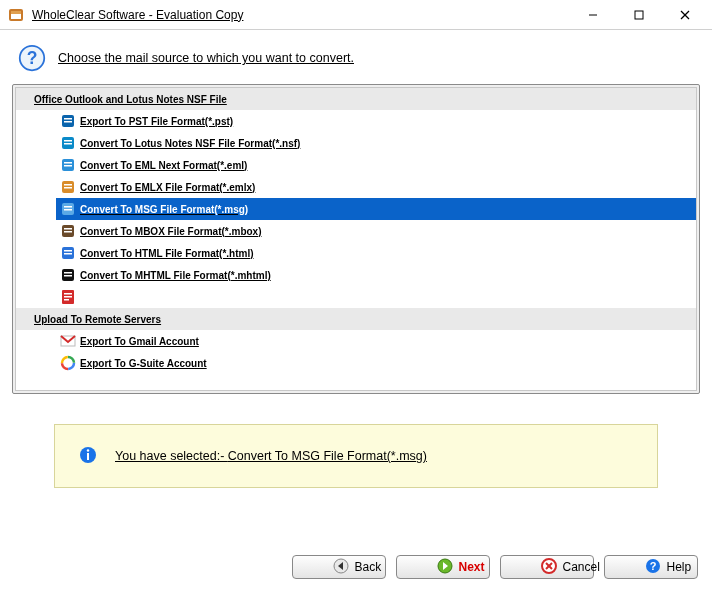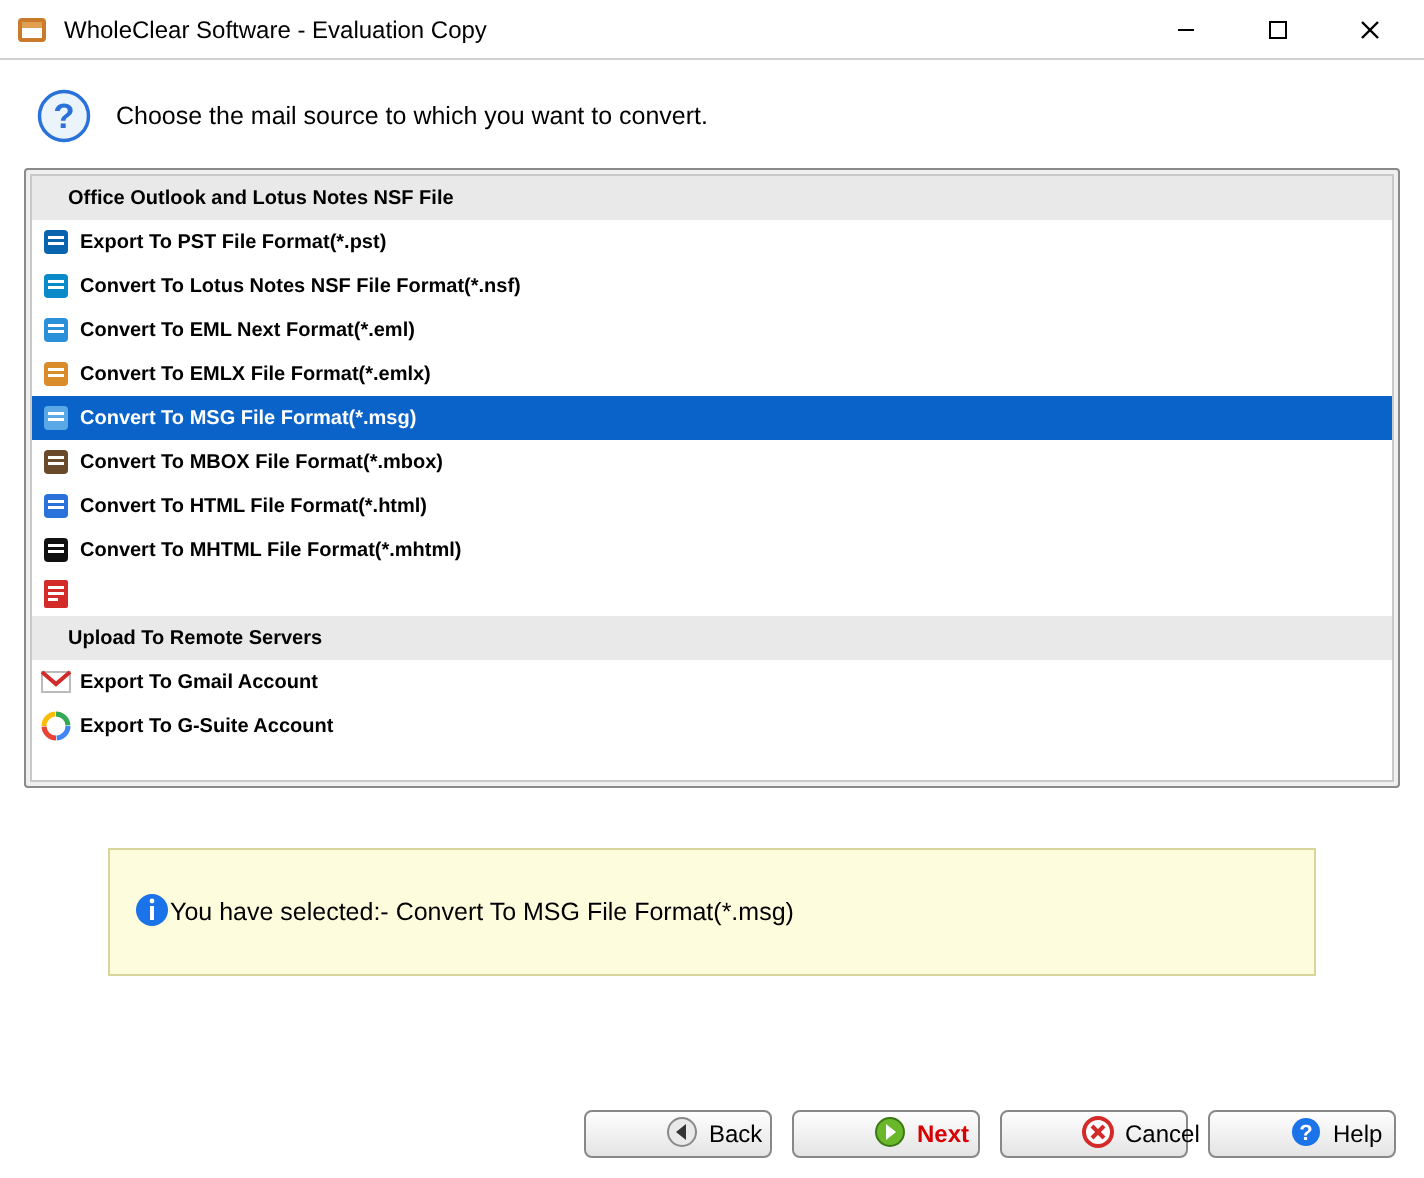--- a/index.html
+++ b/index.html
@@ -1,34 +1,34 @@
 <!DOCTYPE html>
 <html><head>
 <meta charset="utf-8">
 <style>
   * { box-sizing: border-box; margin: 0; padding: 0; font-family: "Segoe UI", Tahoma, sans-serif; }
   body { background: #fff; width: 712px; height: 589px; overflow: hidden; }
-  .window { width: 712px; height: 474px; background: #fff; display: flex; flex-direction: column; }
+  .window { width: 712px; height: 474px; background: #fff; display: flex; flex-direction: column; text-decoration: underline; }
   .titlebar { height: 30px; display: flex; align-items: center; padding: 0 4px 0 8px; border-bottom: 1px solid #d0d0d0; background: #fff; }
   .titlebar .app-icon { width: 16px; height: 16px; margin-right: 8px; display: inline-flex; align-items: center; justify-content: center; }
   .titlebar .title { font-size: 12px; color: #000; flex: 1; }
   .win-controls { display: flex; }
   .win-btn { width: 46px; height: 30px; display: flex; align-items: center; justify-content: center; cursor: pointer; }
   .instruction-row { display: flex; align-items: center; padding: 14px 18px 12px 18px; gap: 12px; }
   .q-icon { width: 28px; height: 28px; flex: none; }
   .instruction { font-size: 12.5px; color: #000; }
   .content { padding: 0 12px; }
   .listbox-wrap { border: 1px solid #8a8a8a; border-radius: 2px; height: 310px; background: #efefef; padding: 2px; }
   .listbox { width: 100%; height: 100%; overflow-y: auto; background: #fff; border: 1px solid #c8c8c8; }
   .row { display: flex; align-items: center; height: 22px; padding: 0 4px; font-size: 10px; font-weight: bold; cursor: default; gap: 4px; }
   .row.header { background: #e9e9e9; padding-left: 18px; color: #000; }
-  .row.item { background: #fff; color: #000; cursor: pointer; }
+  .row.item { background: #fff; color: #000; cursor: pointer; margin-left: 40px; }
   .row.item.selected { background: #0a63c9; color: #fff; }
   .row .icon { width: 16px; height: 16px; flex: none; display: inline-flex; align-items: center; justify-content: center; }
-  .info-panel { margin: 30px 42px 0 42px; height: 64px; background: #fdfcdc; border: 1px solid #d8d59a; display: flex; align-items: center; padding: 0 12px; font-size: 12.5px; color: #000; }
+  .info-panel { margin: 30px 42px 0 42px; height: 64px; background: #fdfcdc; border: 1px solid #d8d59a; display: flex; align-items: center; padding: 0 24px; gap: 18px; font-size: 12.5px; color: #000; }
   .button-bar { position: absolute; bottom: 10px; right: 14px; display: flex; gap: 10px; }
   .btn { width: 94px; height: 24px; background: linear-gradient(#fefefe, #e4e4e4); border: 1px solid #888; border-radius: 4px; display: flex; align-items: center; justify-content: center; gap: 6px; font-size: 12px; cursor: pointer; padding-left: 43px; }
   .btn .label { min-width: 34px; text-align: left; }
   .btn.next .label { color: #d80000; font-weight: bold; }
   
   .listbox::-webkit-scrollbar { width: 16px; }
   .listbox::-webkit-scrollbar-track { background: #efefef; }
   .listbox::-webkit-scrollbar-thumb { background: #c1c1c1; border: 1px solid #a8a8a8; }
   .listbox::-webkit-scrollbar-button { background: #efefef; height: 16px; border: 1px solid #c0c0c0; }
 </style>

